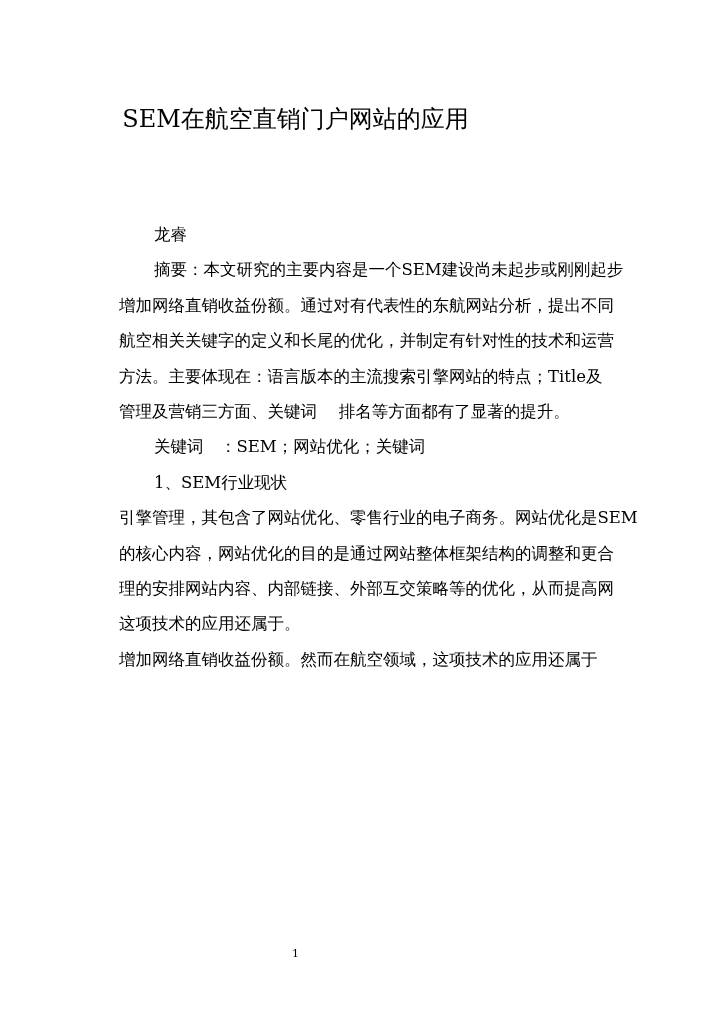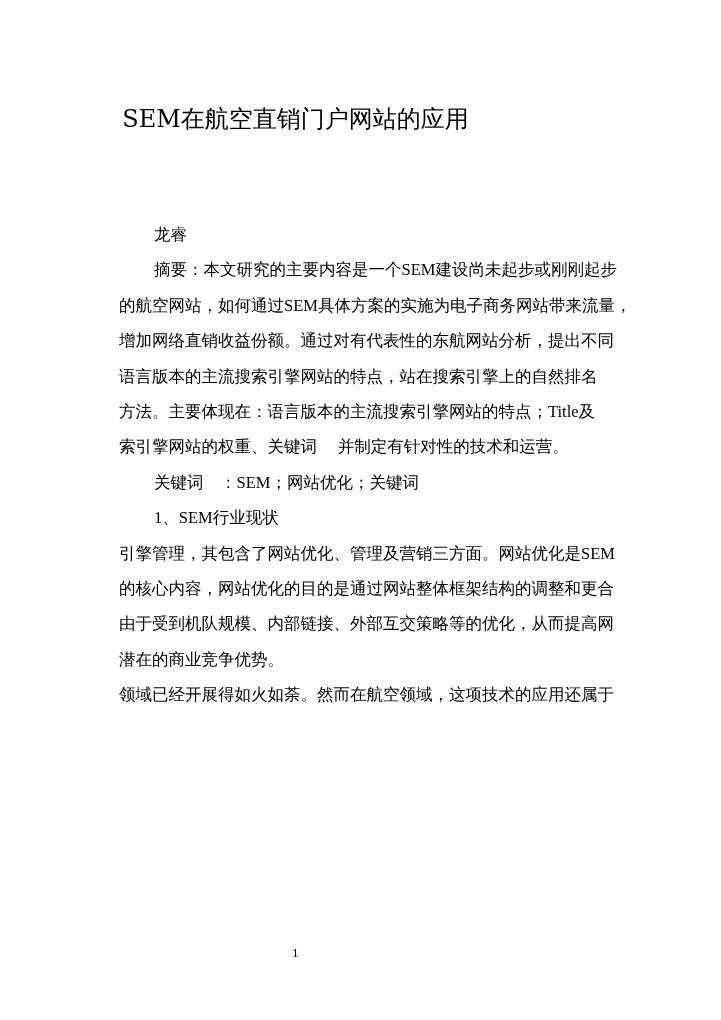--- a/index.html
+++ b/index.html
@@ -8,48 +8,47 @@
       font-family: "DejaVu Serif", "Liberation Serif", serif;
       color: #000;
     }
     .page { position: absolute; left: 9px; top: 0; width: 573px; height: 1020px; background: #fff; margin-top: 12px; }
     .title {
       position: absolute; left: 0; right: 0; top: 90px;
       text-align: center; font-size: 24px; line-height: 34px; letter-spacing: 0px;
     }
     .body {
       position: absolute; left: 110px; top: 205px; width: 504px;
-      font-size: 16.5px; line-height: 35.4px; font-family: Liberation Serif, serif;
+      font-size: 16.5px; line-height: 35.4px;
     }
     .line { white-space: nowrap; height: 35.4px; overflow: visible; }
     .indent { padding-left: 35px; }
     .page-number {
       position: absolute; left: 0; right: 0; top: 935px;
       text-align: center; font-size: 11px; line-height: 14px;
     }
   </style>
 </head>
 <body>
 
 <div class="page">
   <div class="title">SEM在航空直销门户网站的应用</div>
 
   <div class="body">
     <div class="line indent">龙睿</div>
     <div id="lines">
         <div class="line indent">摘要：本文研究的主要内容是一个SEM建设尚未起步或刚刚起步</div>
-        <div class="line">的航空网站，如何通过SEM具体方案的实施为电子商务网站带来流量，</div>
         <div class="line">增加网络直销收益份额。通过对有代表性的东航网站分析，提出不同</div>
-        <div class="line">语言版本的主流搜索引擎网站的特点，站在搜索引擎上的自然排名</div>
+        <div class="line">航空相关关键字的定义和长尾的优化，并制定有针对性的技术和运营</div>
         <div class="line">方法。主要体现在：语言版本的主流搜索引擎网站的特点；Title及</div>
-        <div class="line">索引擎网站的权重、关键词　 并制定有针对性的技术和运营。</div>
+        <div class="line">管理及营销三方面、关键词　 排名等方面都有了显著的提升。</div>
         <div class="line indent">关键词　：SEM；网站优化；关键词</div>
         <div class="line indent">1、SEM行业现状</div>
-        <div class="line">引擎管理，其包含了网站优化、管理及营销三方面。网站优化是SEM</div>
+        <div class="line">引擎管理，其包含了网站优化、零售行业的电子商务。网站优化是SEM</div>
         <div class="line">的核心内容，网站优化的目的是通过网站整体框架结构的调整和更合</div>
-        <div class="line">由于受到机队规模、内部链接、外部互交策略等的优化，从而提高网</div>
-        <div class="line">潜在的商业竞争优势。</div>
-        <div class="line">领域已经开展得如火如荼。然而在航空领域，这项技术的应用还属于</div>
+        <div class="line">理的安排网站内容、内部链接、外部互交策略等的优化，从而提高网</div>
+        <div class="line">这项技术的应用还属于。</div>
+        <div class="line">增加网络直销收益份额。然而在航空领域，这项技术的应用还属于</div>
       </div>
   </div>
 
   <div class="page-number">1</div>
 </div>
 
 </body></html>

